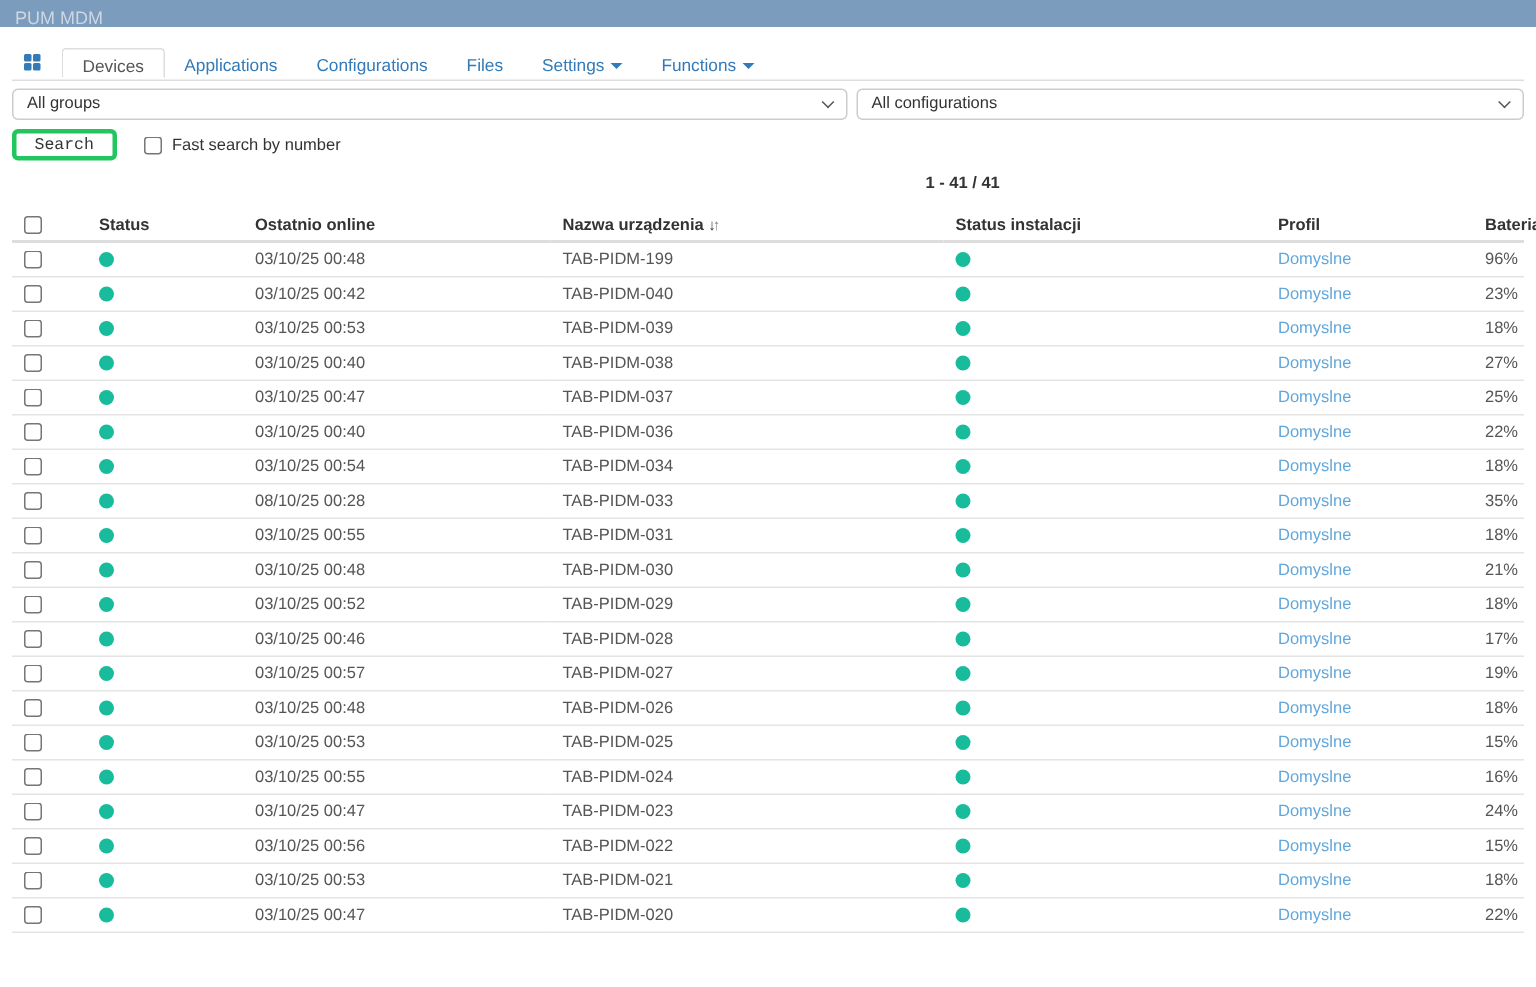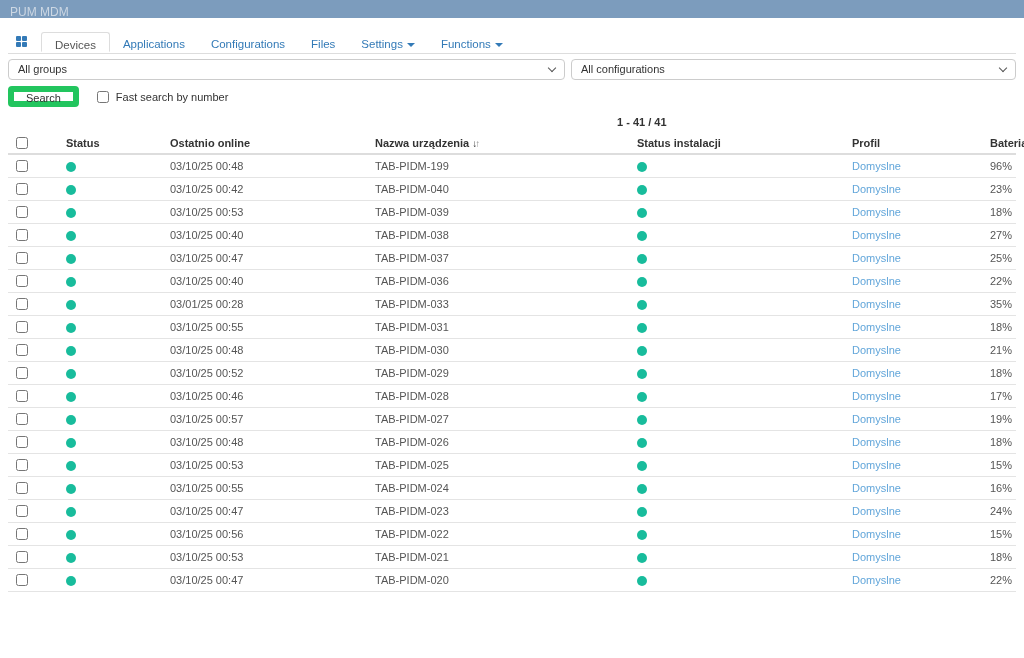--- a/index.html
+++ b/index.html
@@ -103,43 +103,43 @@
     font-size: 11px;
     color: #333;
     padding: 0 9px;
     outline: none;
     font-family: "Liberation Sans", sans-serif;
   }
   .search-input::placeholder { color: #9a9a9a; }
   .search-row-right { display: flex; align-items: center; }
   .search-btn {
     height: 21px;
-    border: 6px solid #22c55e;
+    border: 3px solid #22c55e;
     border-radius: 4px;
     background: #fff;
     font-size: 11px;
     color: #333;
     padding: 0 12px;
     cursor: pointer;
-    font-family: Liberation Sans, sans-serif;
+    font-family: Liberation Mono, monospace;
   }
   .fast-search { display: flex; align-items: flex-end; margin-left: 18px; font-size: 11px; color: #333; }
   .fast-search input { width: 12px; height: 12px; margin: 0 7px 0 0; }
   
   .pageinfo {
     font-size: 11px;
     font-weight: bold;
     color: #333;
     padding: 9px 0 0 617px;
     height: 24px;
   }
   
   table.devices {
     width: 1008px;
-    margin: 0 8px;
+    margin: 8px 8px;
     border-collapse: collapse;
     table-layout: fixed;
     font-size: 11px;
     color: #555;
   }
   table.devices th {
     text-align: left;
     font-weight: bold;
     color: #333;
     padding: 5px 8px 4px 8px;
@@ -282,21 +282,30 @@
         <td><span class="dot"></span></td>
         <td>03/10/25 00:40</td>
         <td>TAB-PIDM-036</td>
         <td><span class="dot"></span></td>
         <td><a class="profile-link">Domyslne</a></td>
         <td>22%</td>
       </tr>
       <tr>
         <td><input type="checkbox" class="row-check" style=""></td>
         <td><span class="dot"></span></td>
-        <td>03/01/25 00:28</td>
+        <td>03/10/25 00:54</td>
+        <td>TAB-PIDM-034</td>
+        <td><span class="dot"></span></td>
+        <td><a class="profile-link">Domyslne</a></td>
+        <td>18%</td>
+      </tr>
+      <tr>
+        <td><input type="checkbox" class="row-check" style=""></td>
+        <td><span class="dot"></span></td>
+        <td>08/10/25 00:28</td>
         <td>TAB-PIDM-033</td>
         <td><span class="dot"></span></td>
         <td><a class="profile-link">Domyslne</a></td>
         <td>35%</td>
       </tr>
       <tr>
         <td><input type="checkbox" class="row-check" style=""></td>
         <td><span class="dot"></span></td>
         <td>03/10/25 00:55</td>
         <td>TAB-PIDM-031</td>

